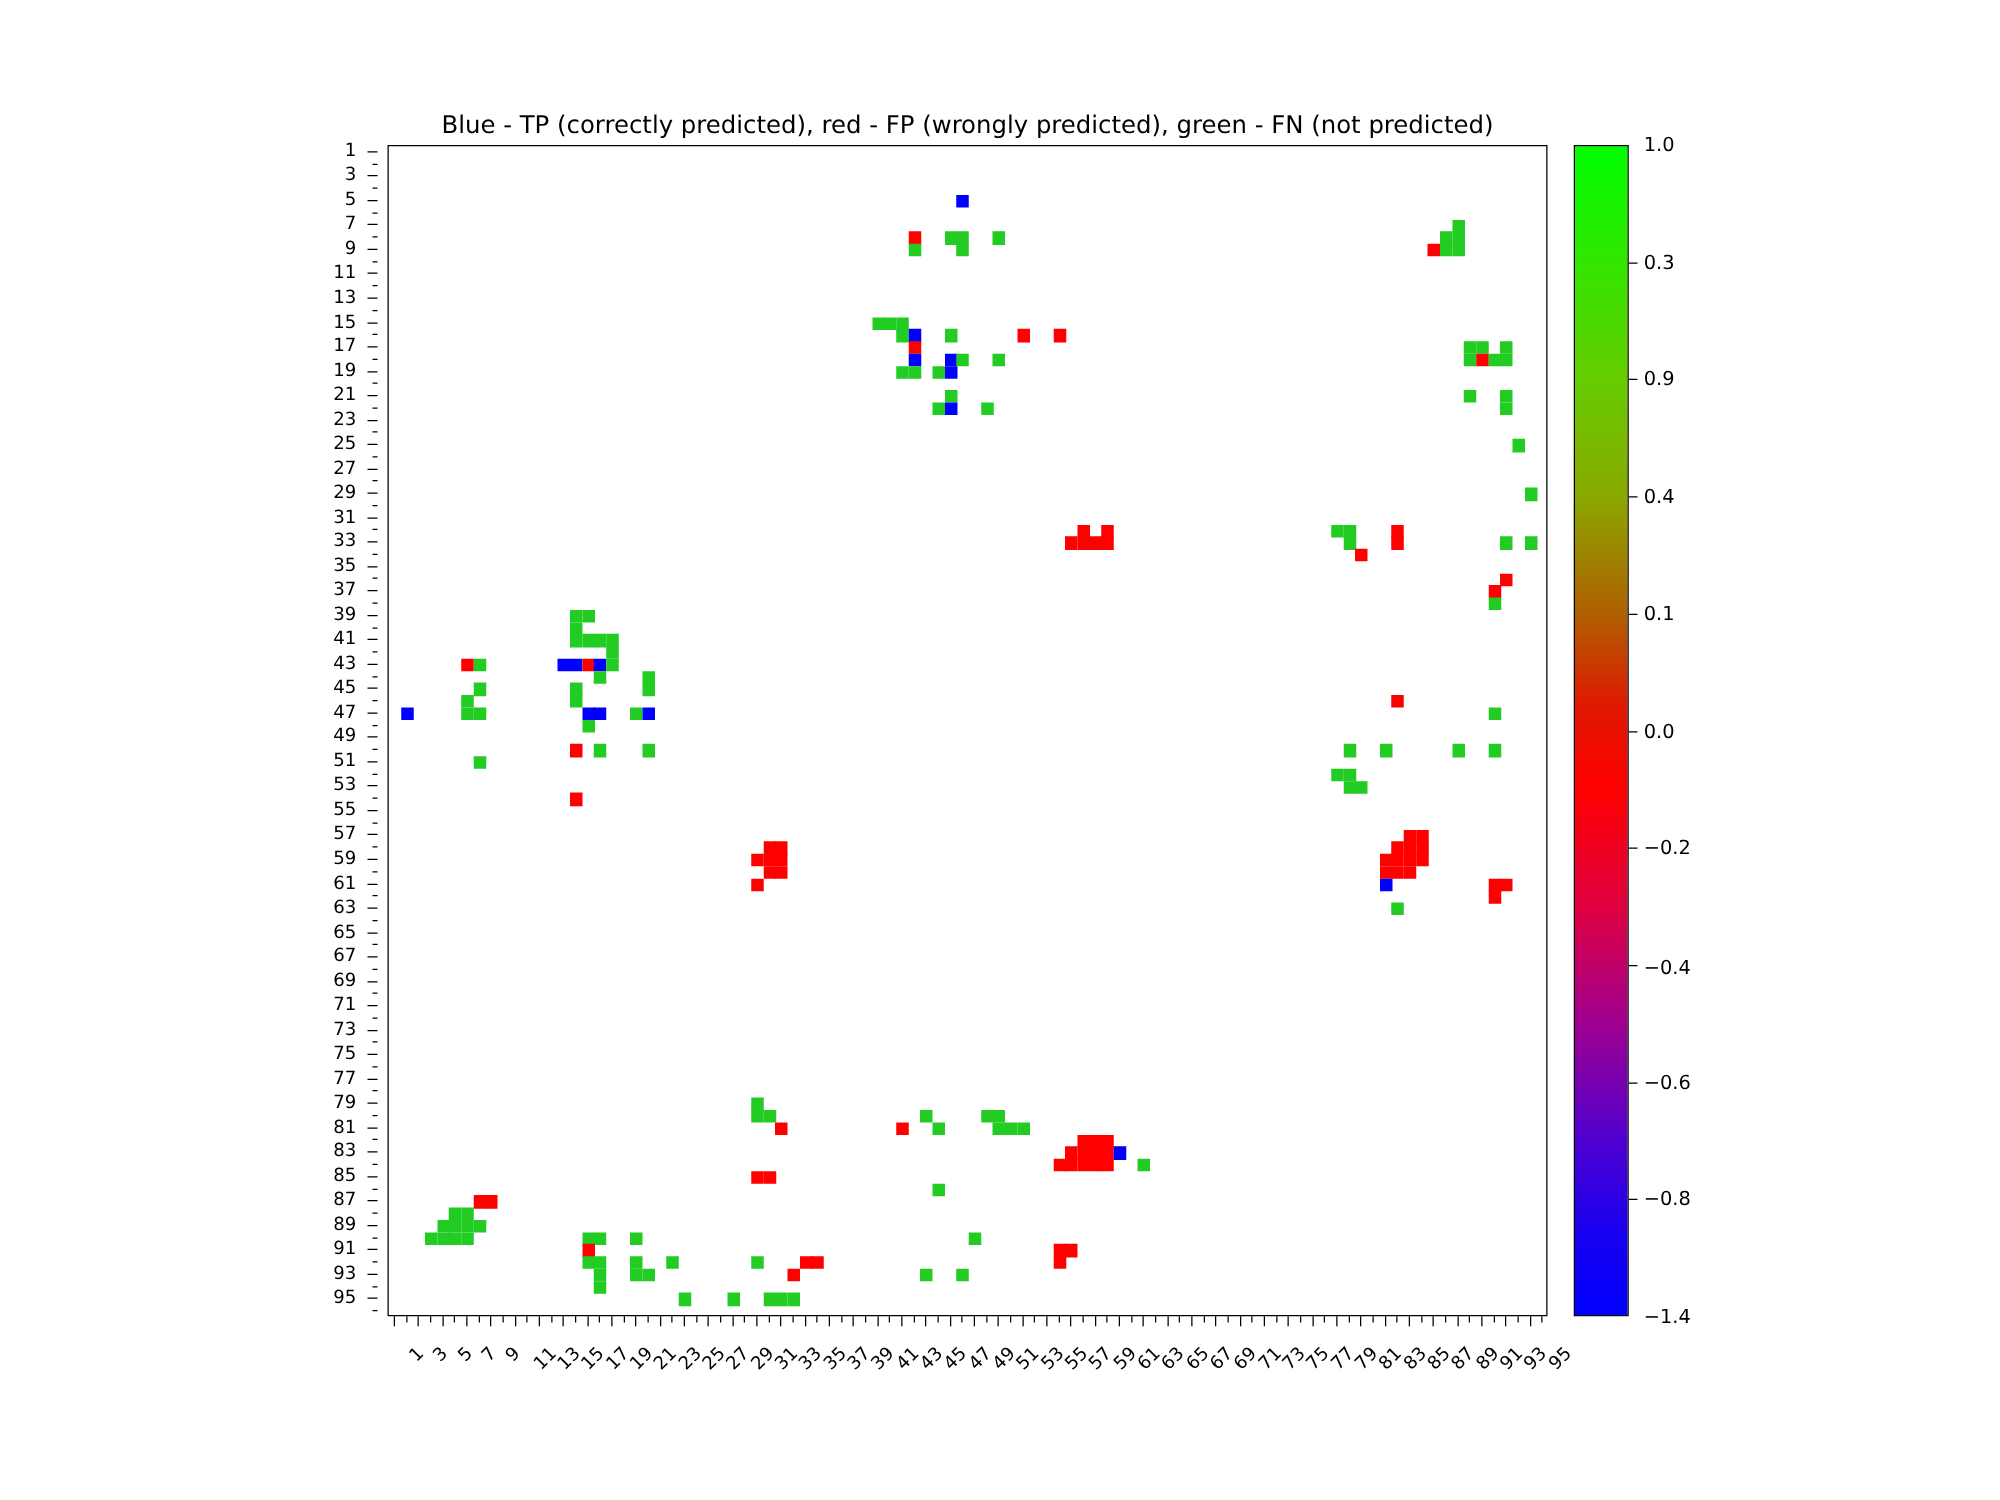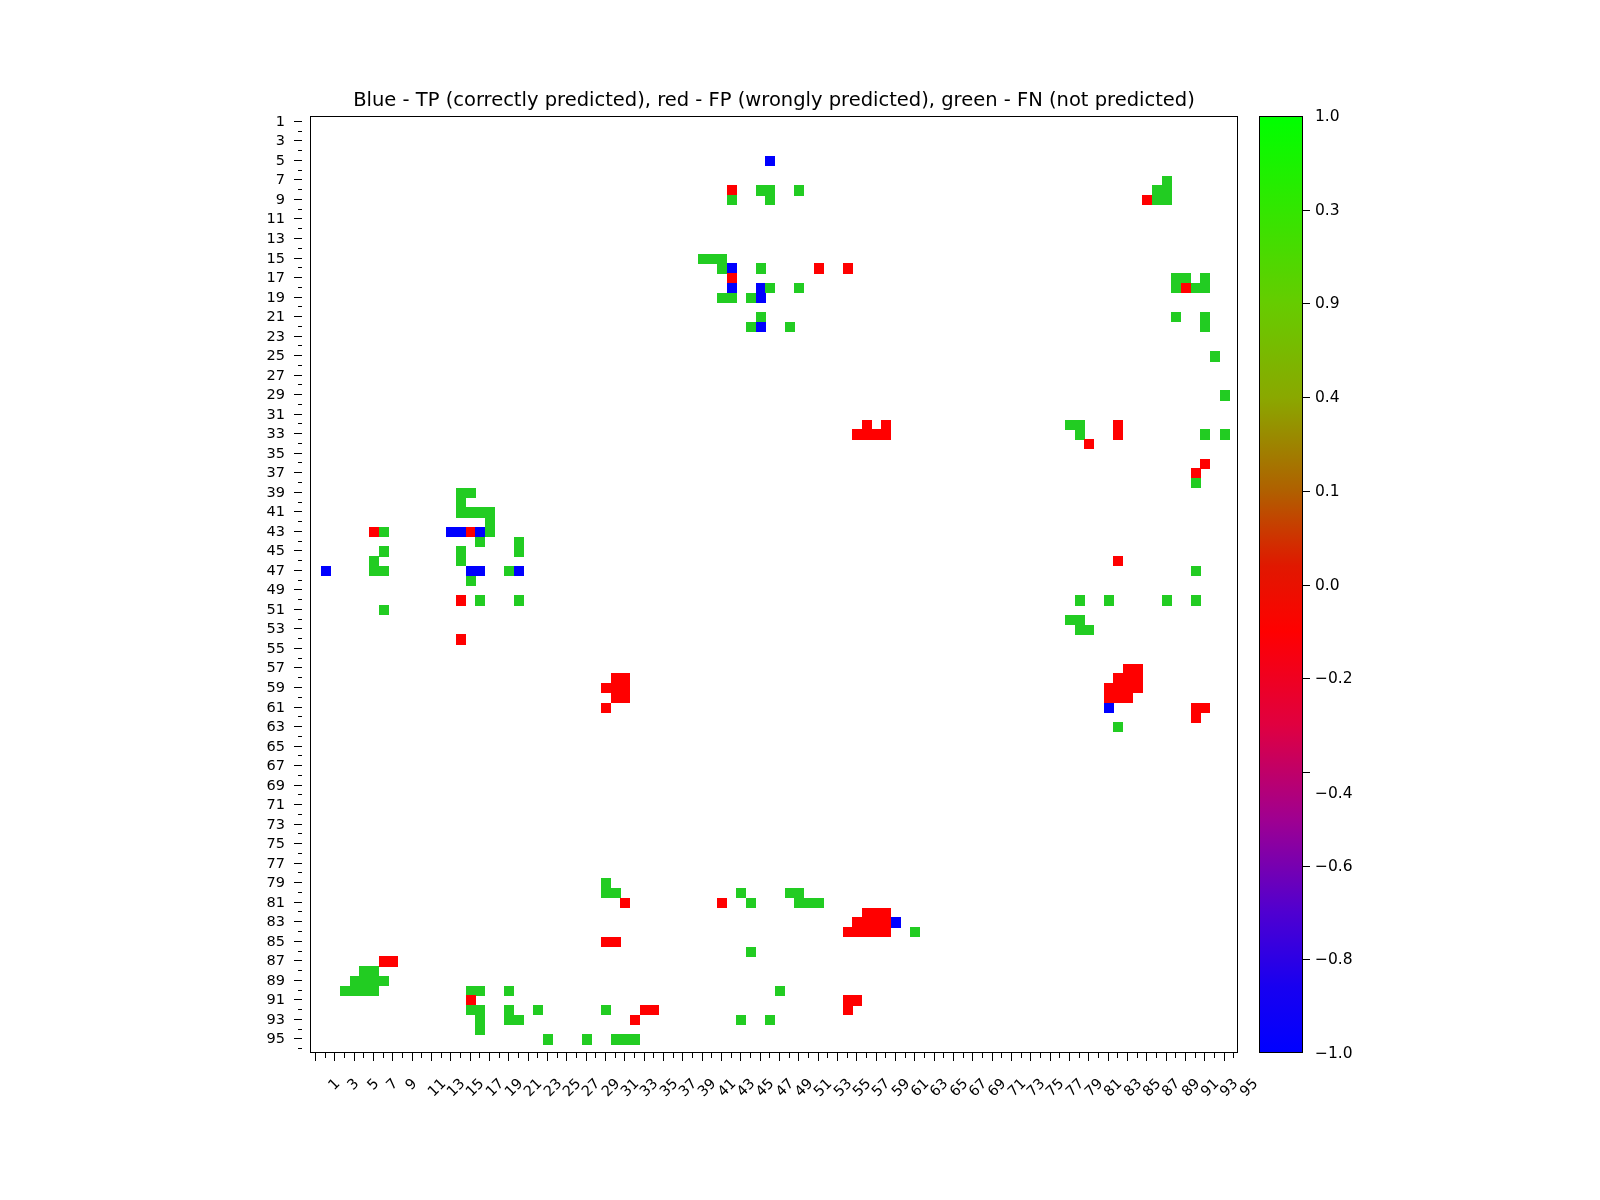--- a/index.html
+++ b/index.html
@@ -694,19 +694,19 @@
     <div class="cbtick-label" style="top: 187.4px;">0.9</div>
     <div class="cbtick-mark" style="top: 281.1px;"></div>
     <div class="cbtick-label" style="top: 281.1px;">0.4</div>
     <div class="cbtick-mark" style="top: 374.8px;"></div>
     <div class="cbtick-label" style="top: 374.8px;">0.1</div>
     <div class="cbtick-mark" style="top: 468.5px;"></div>
     <div class="cbtick-label" style="top: 468.5px;">0.0</div>
     <div class="cbtick-mark" style="top: 562.2px;"></div>
     <div class="cbtick-label" style="top: 562.2px;">−0.2</div>
     <div class="cbtick-mark" style="top: 655.9px;"></div>
-    <div class="cbtick-label" style="top: 677px;">−0.4</div>
+    <div class="cbtick-label" style="top: 658px;">−0.4</div>
     <div class="cbtick-mark" style="top: 749.6px;"></div>
     <div class="cbtick-label" style="top: 749.6px;">−0.6</div>
     <div class="cbtick-mark" style="top: 843.3px;"></div>
     <div class="cbtick-label" style="top: 843.3px;">−0.8</div>
-    <div class="cbtick-label" style="top: 937px;">−1.0</div>
+    <div class="cbtick-label" style="top: 937px;">−1.4</div>
   </div>
 
 </body></html>

